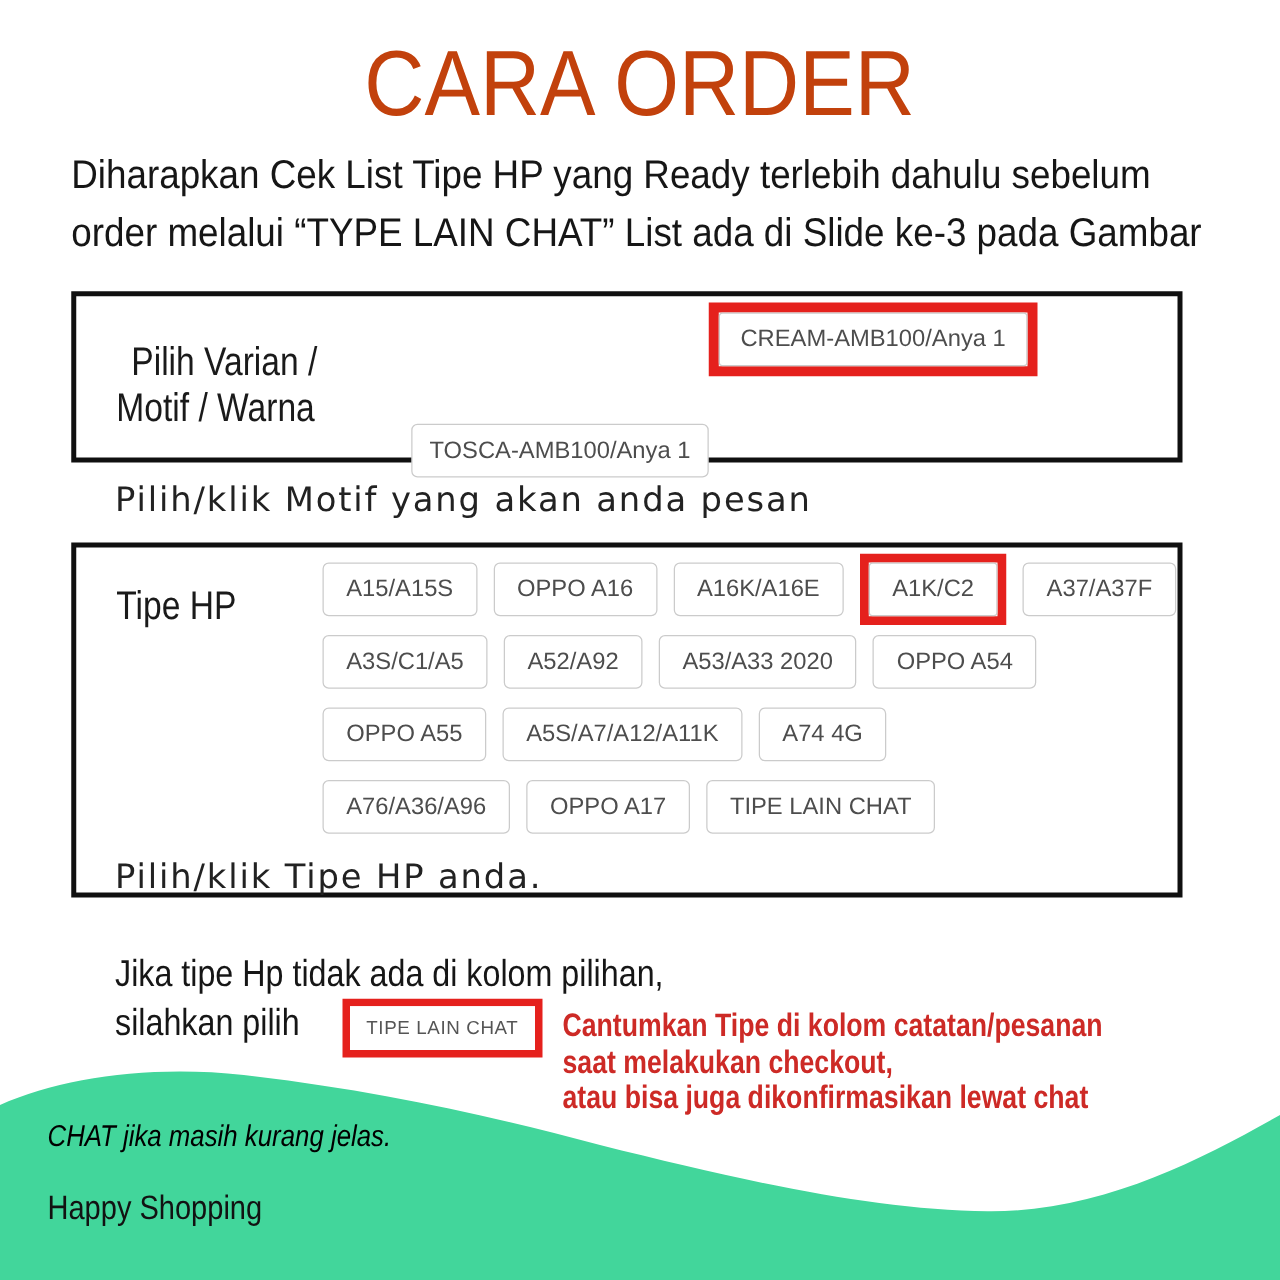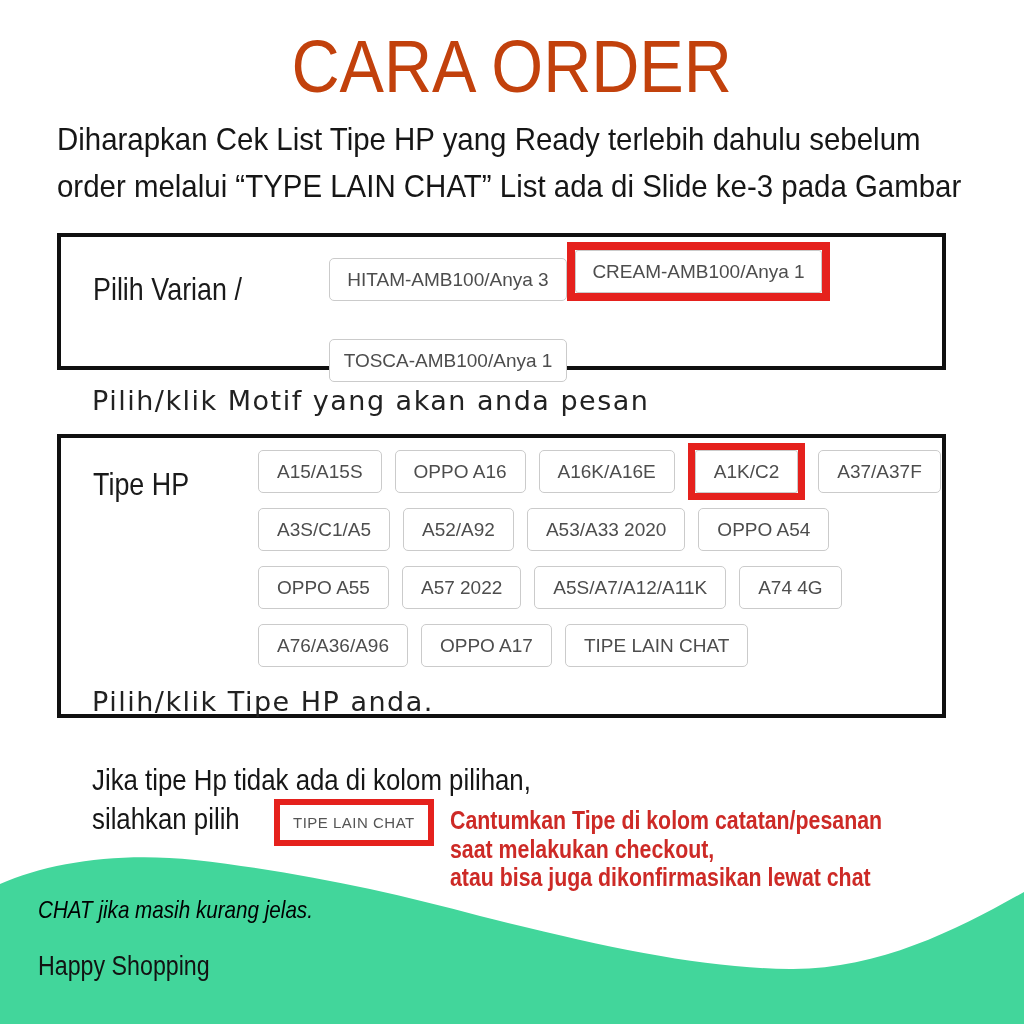--- a/index.html
+++ b/index.html
@@ -64,22 +64,22 @@
   </div>
 
   <div class="abs subtitle">
     <div><span class="cond">Diharapkan Cek List Tipe HP yang Ready terlebih dahulu sebelum</span></div>
     <div><span class="cond">order melalui “TYPE LAIN CHAT” List ada di Slide ke-3 pada Gambar</span></div>
   </div>
 
   <div class="abs frame box1">
     <div class="abs sec-label" style="top:34px; left:32px;">
       <div><span class="cond">Pilih Varian /</span></div>
+      <div><span class="cond">Motif / Warna</span></div>
     </div>
-    <button class="abs btn vbtn" style="top:21px; left:268px;">HITAM-AMB100/Anya 3</button>
     <span class="abs hl" style="top:5px; left:506px;">
       <button class="btn" style="width:247px; height:43px; border-radius:3px;">CREAM-AMB100/Anya 1</button>
     </span>
     <button class="abs btn vbtn" style="top:75px; left:268px;margin-top:27px;">TOSCA-AMB100/Anya 1</button>
   </div>
 
   <div class="abs caption cap1">Pilih/klik Motif yang akan anda pesan</div>
 
   <div class="abs frame box2">
     <div class="abs sec-label" style="top:28px; left:32px;">
@@ -96,21 +96,20 @@
         <button class="btn chip">A37/A37F</button>
       </div>
       <div class="chip-row">
         <button class="btn chip">A3S/C1/A5</button>
         <button class="btn chip">A52/A92</button>
         <button class="btn chip">A53/A33 2020</button>
         <button class="btn chip">OPPO A54</button>
       </div>
       <div class="chip-row">
         <button class="btn chip">OPPO A55</button>
-        <button class="btn chip">A57 2022</button>
         <button class="btn chip">A5S/A7/A12/A11K</button>
         <button class="btn chip">A74 4G</button>
       </div>
       <div class="chip-row">
         <button class="btn chip">A76/A36/A96</button>
         <button class="btn chip">OPPO A17</button>
         <button class="btn chip">TIPE LAIN CHAT</button>
       </div>
     </div>
   </div>

